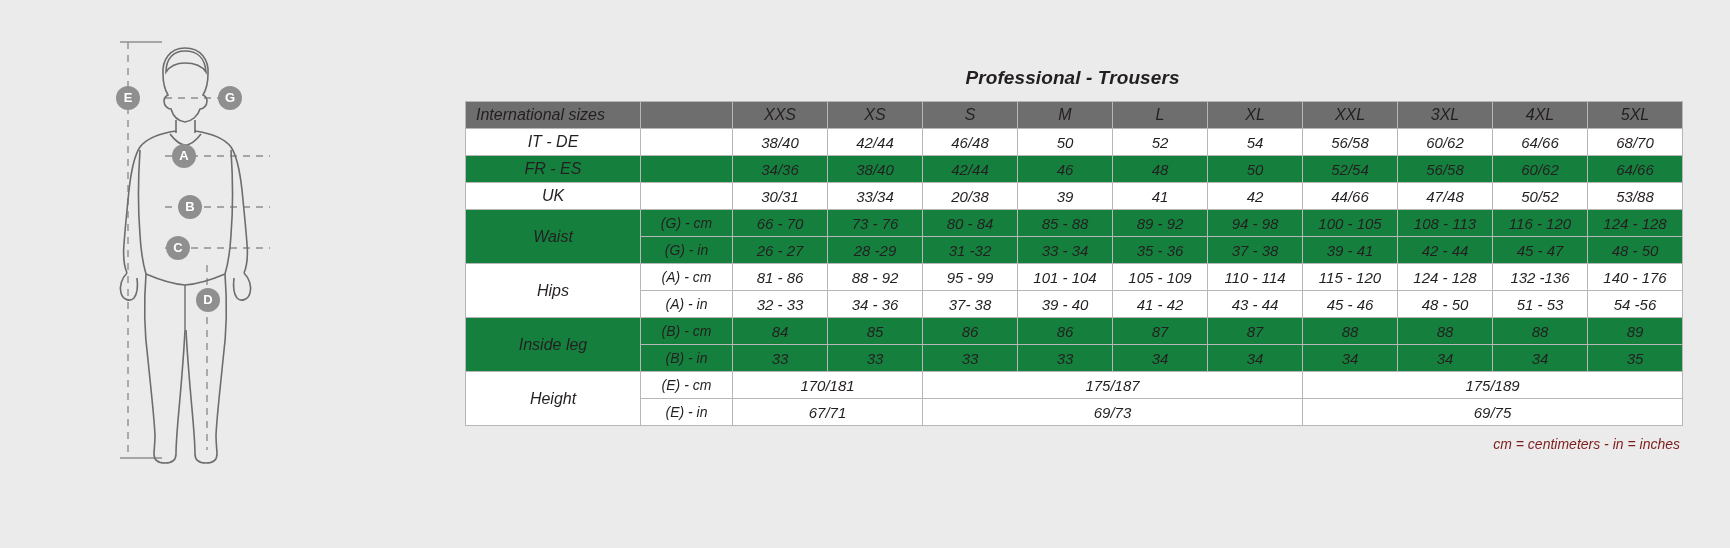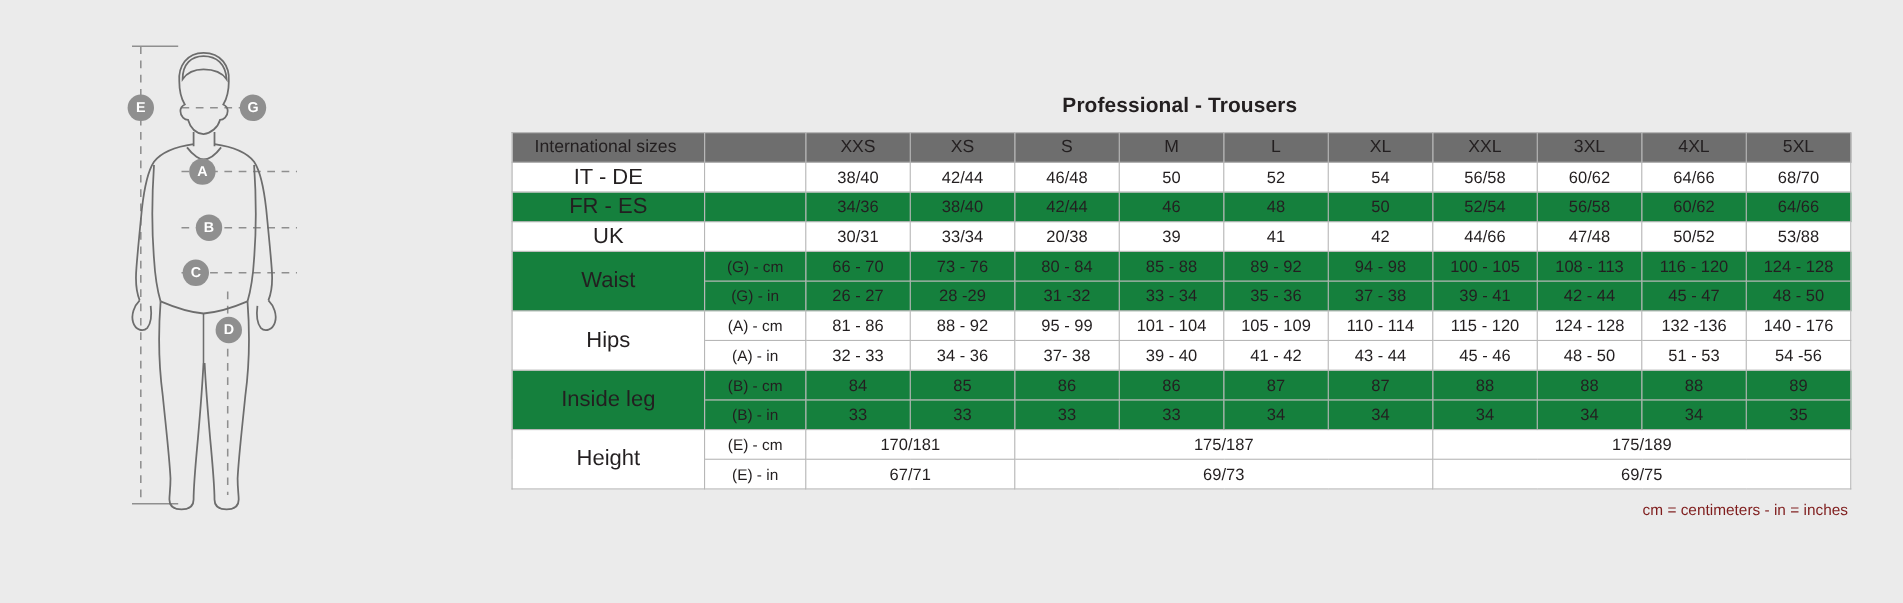--- a/index.html
+++ b/index.html
@@ -41,22 +41,23 @@
     font-weight: bold;
     line-height: 24px;
     text-align: center;
     font-family: "Liberation Sans", sans-serif;
   }
 
   
   .table-block {
     position: absolute;
     left: 465px;
-    top: 86px;
+    top: 67px;
     width: 1215px;
+    font-style: italic;
   }
   .table-title {
     text-align: center;
     font-size: 19px;
     font-weight: bold;
     color: #231f20;
     margin: 0 0 12px 0;
     letter-spacing: 0.1px;
   }
   table.size-table {
@@ -76,26 +77,26 @@
   thead th {
     background: #6e6e6e;
     color: #ffffff;
     font-weight: bold;
     font-size: 16px;
     height: 36px;
     border: 1px solid #6e6e6e;
   }
   thead th.head-label {
     text-align: left;
-    padding-left: 20px;
+    padding-left: 10px;
   }
   td.rowlabel {
     text-align: left;
     padding-left: 12px;
-    font-size: 20px;
+    font-size: 16px;
   }
   td.sublabel {
     text-align: left;
     padding-left: 10px;
     font-size: 14px;
     margin-top: 10px;
   }
   tr.shade td {
     background: #15803d;
   }

